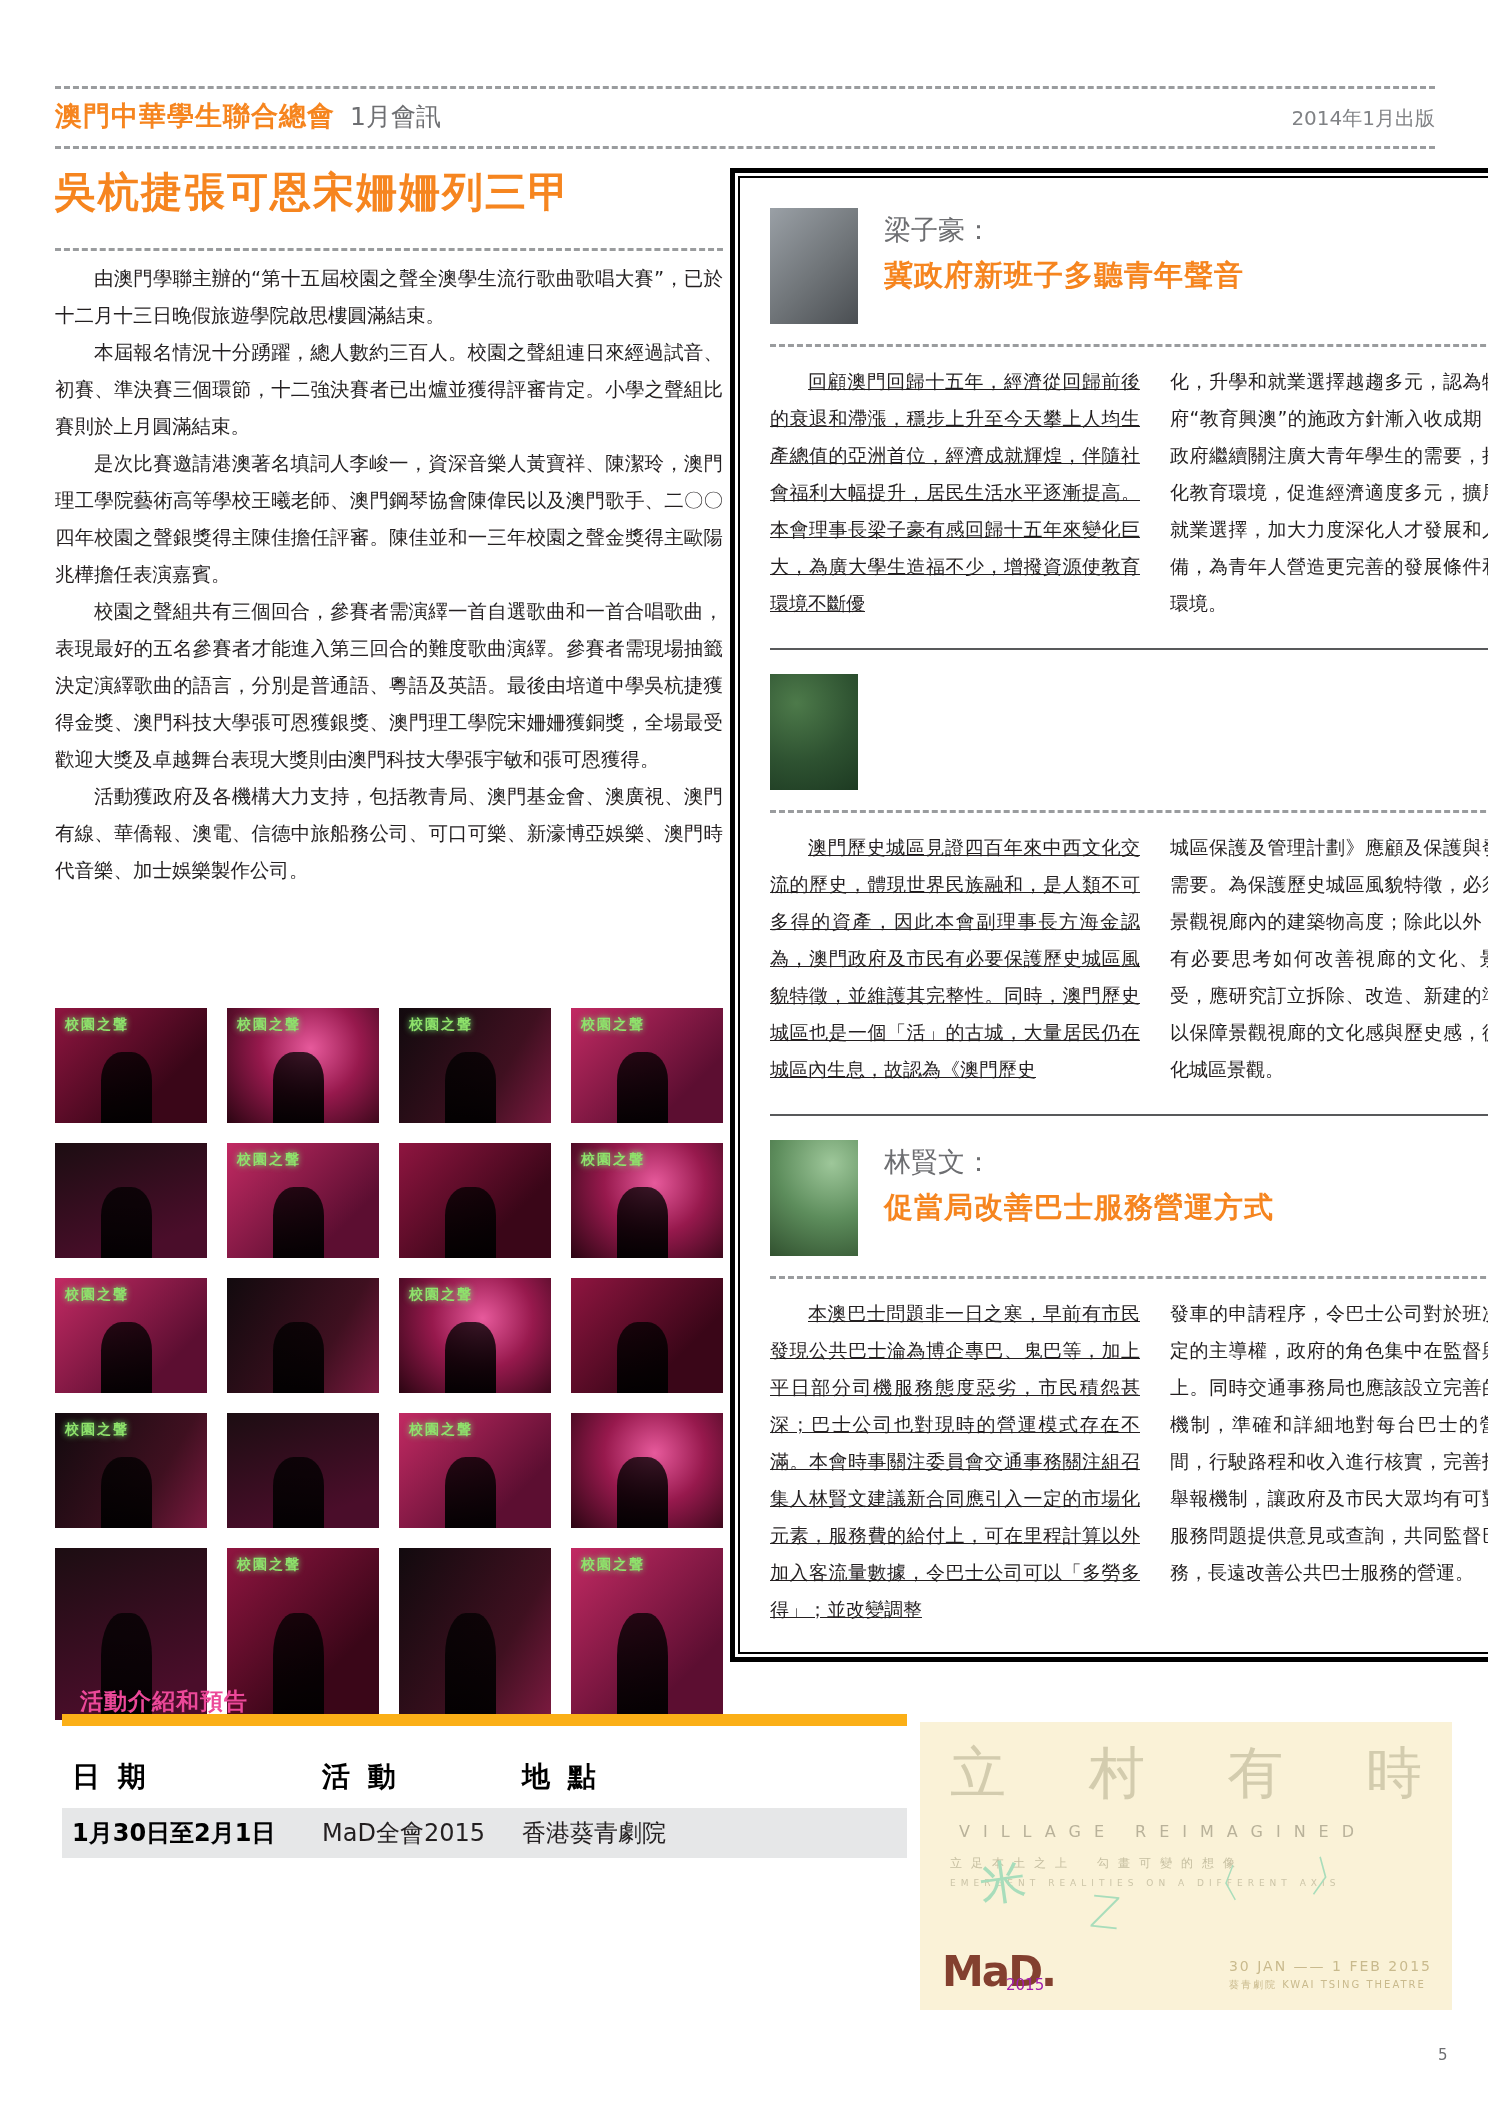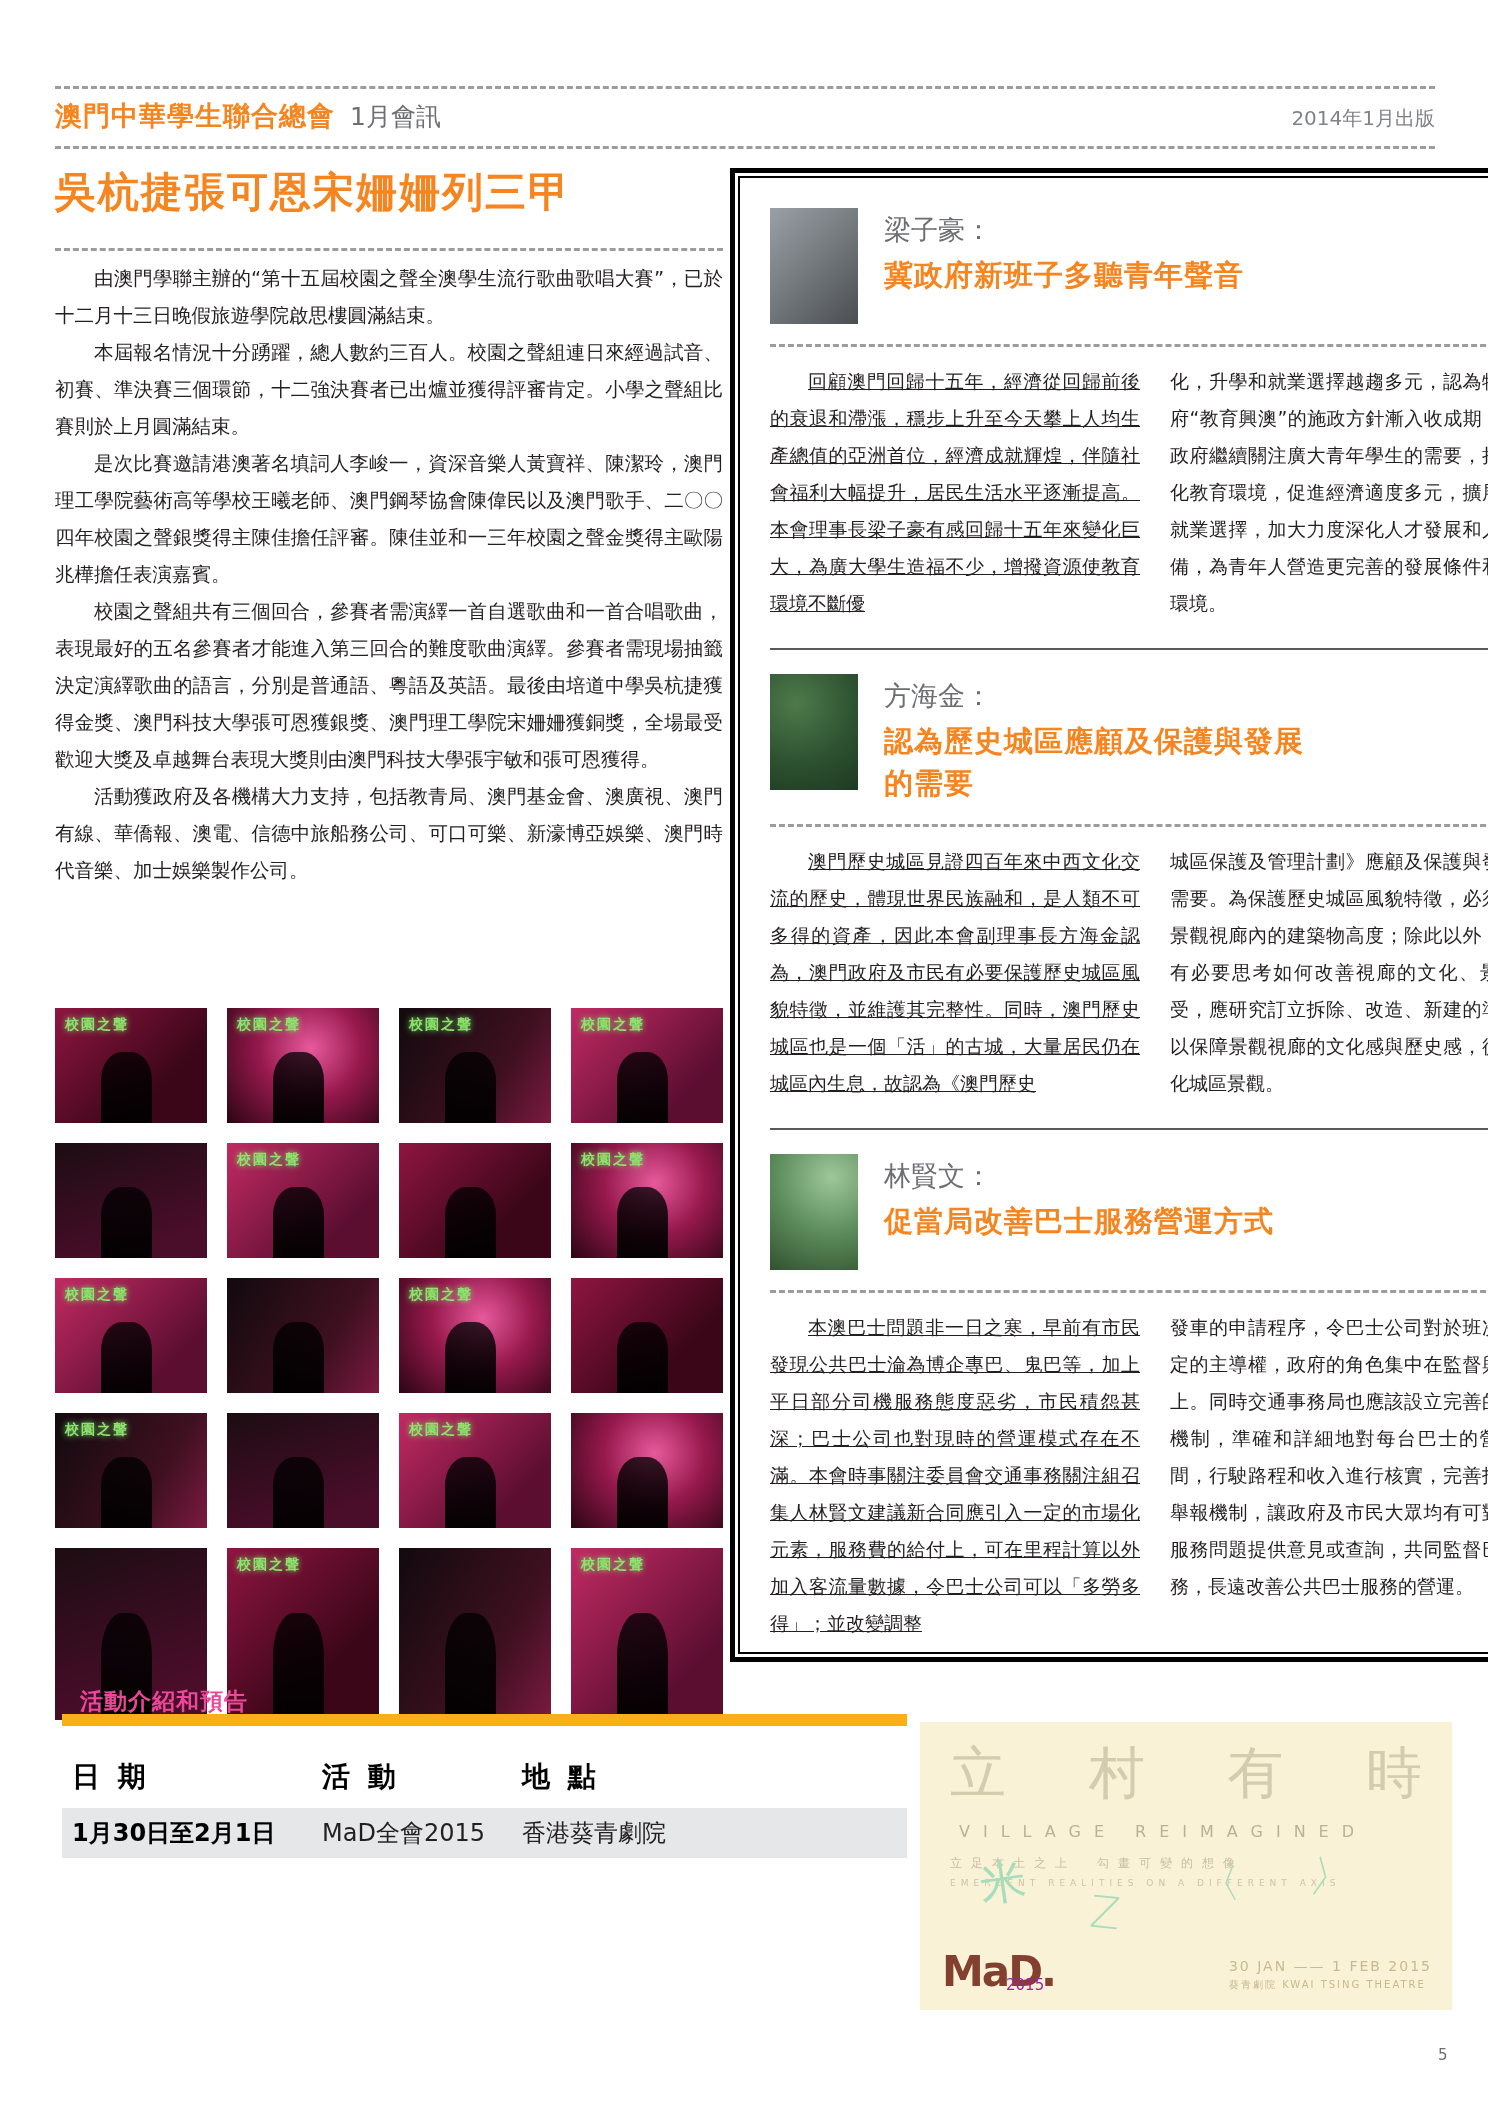--- a/index.html
+++ b/index.html
@@ -202,24 +202,20 @@
         <div class="pcol indent">回顧澳門回歸十五年，經濟從回歸前後的衰退和滯漲，穩步上升至今天攀上人均生產總值的亞洲首位，經濟成就輝煌，伴隨社會福利大幅提升，居民生活水平逐漸提高。本會理事長梁子豪有感回歸十五年來變化巨大，為廣大學生造福不少，增撥資源使教育環境不斷優</div>
         <div class="pcol">化，升學和就業選擇越趨多元，認為特區政府“教育興澳”的施政方針漸入收成期，期望政府繼續關注廣大青年學生的需要，持續優化教育環境，促進經濟適度多元，擴展青年就業選擇，加大力度深化人才發展和人才儲備，為青年人營造更完善的發展條件和生活環境。</div>
       </div>
     </div>
 
     <div class="profile-sep"></div>
 
     <div class="profile">
       <div class="profile-header">
         <div class="profile-photo photo-b"></div>
-        <div>
-          <div class="profile-name">方海金：</div>
-          <div class="profile-title" style="width:430px;">認為歷史城區應顧及保護與發展的需要</div>
-        </div>
       </div>
       <div class="profile-rule"></div>
       <div class="profile-cols">
         <div class="pcol indent">澳門歷史城區見證四百年來中西文化交流的歷史，體現世界民族融和，是人類不可多得的資產，因此本會副理事長方海金認為，澳門政府及市民有必要保護歷史城區風貌特徵，並維護其完整性。同時，澳門歷史城區也是一個「活」的古城，大量居民仍在城區內生息，故認為《澳門歷史</div>
         <div class="pcol">城區保護及管理計劃》應顧及保護與發展的需要。為保護歷史城區風貌特徵，必須控制景觀視廊內的建築物高度；除此以外，當局有必要思考如何改善視廊的文化、景觀感受，應研究訂立拆除、改造、新建的準則，以保障景觀視廊的文化感與歷史感，從而優化城區景觀。</div>
       </div>
     </div>
 
     <div class="profile-sep"></div>
 

